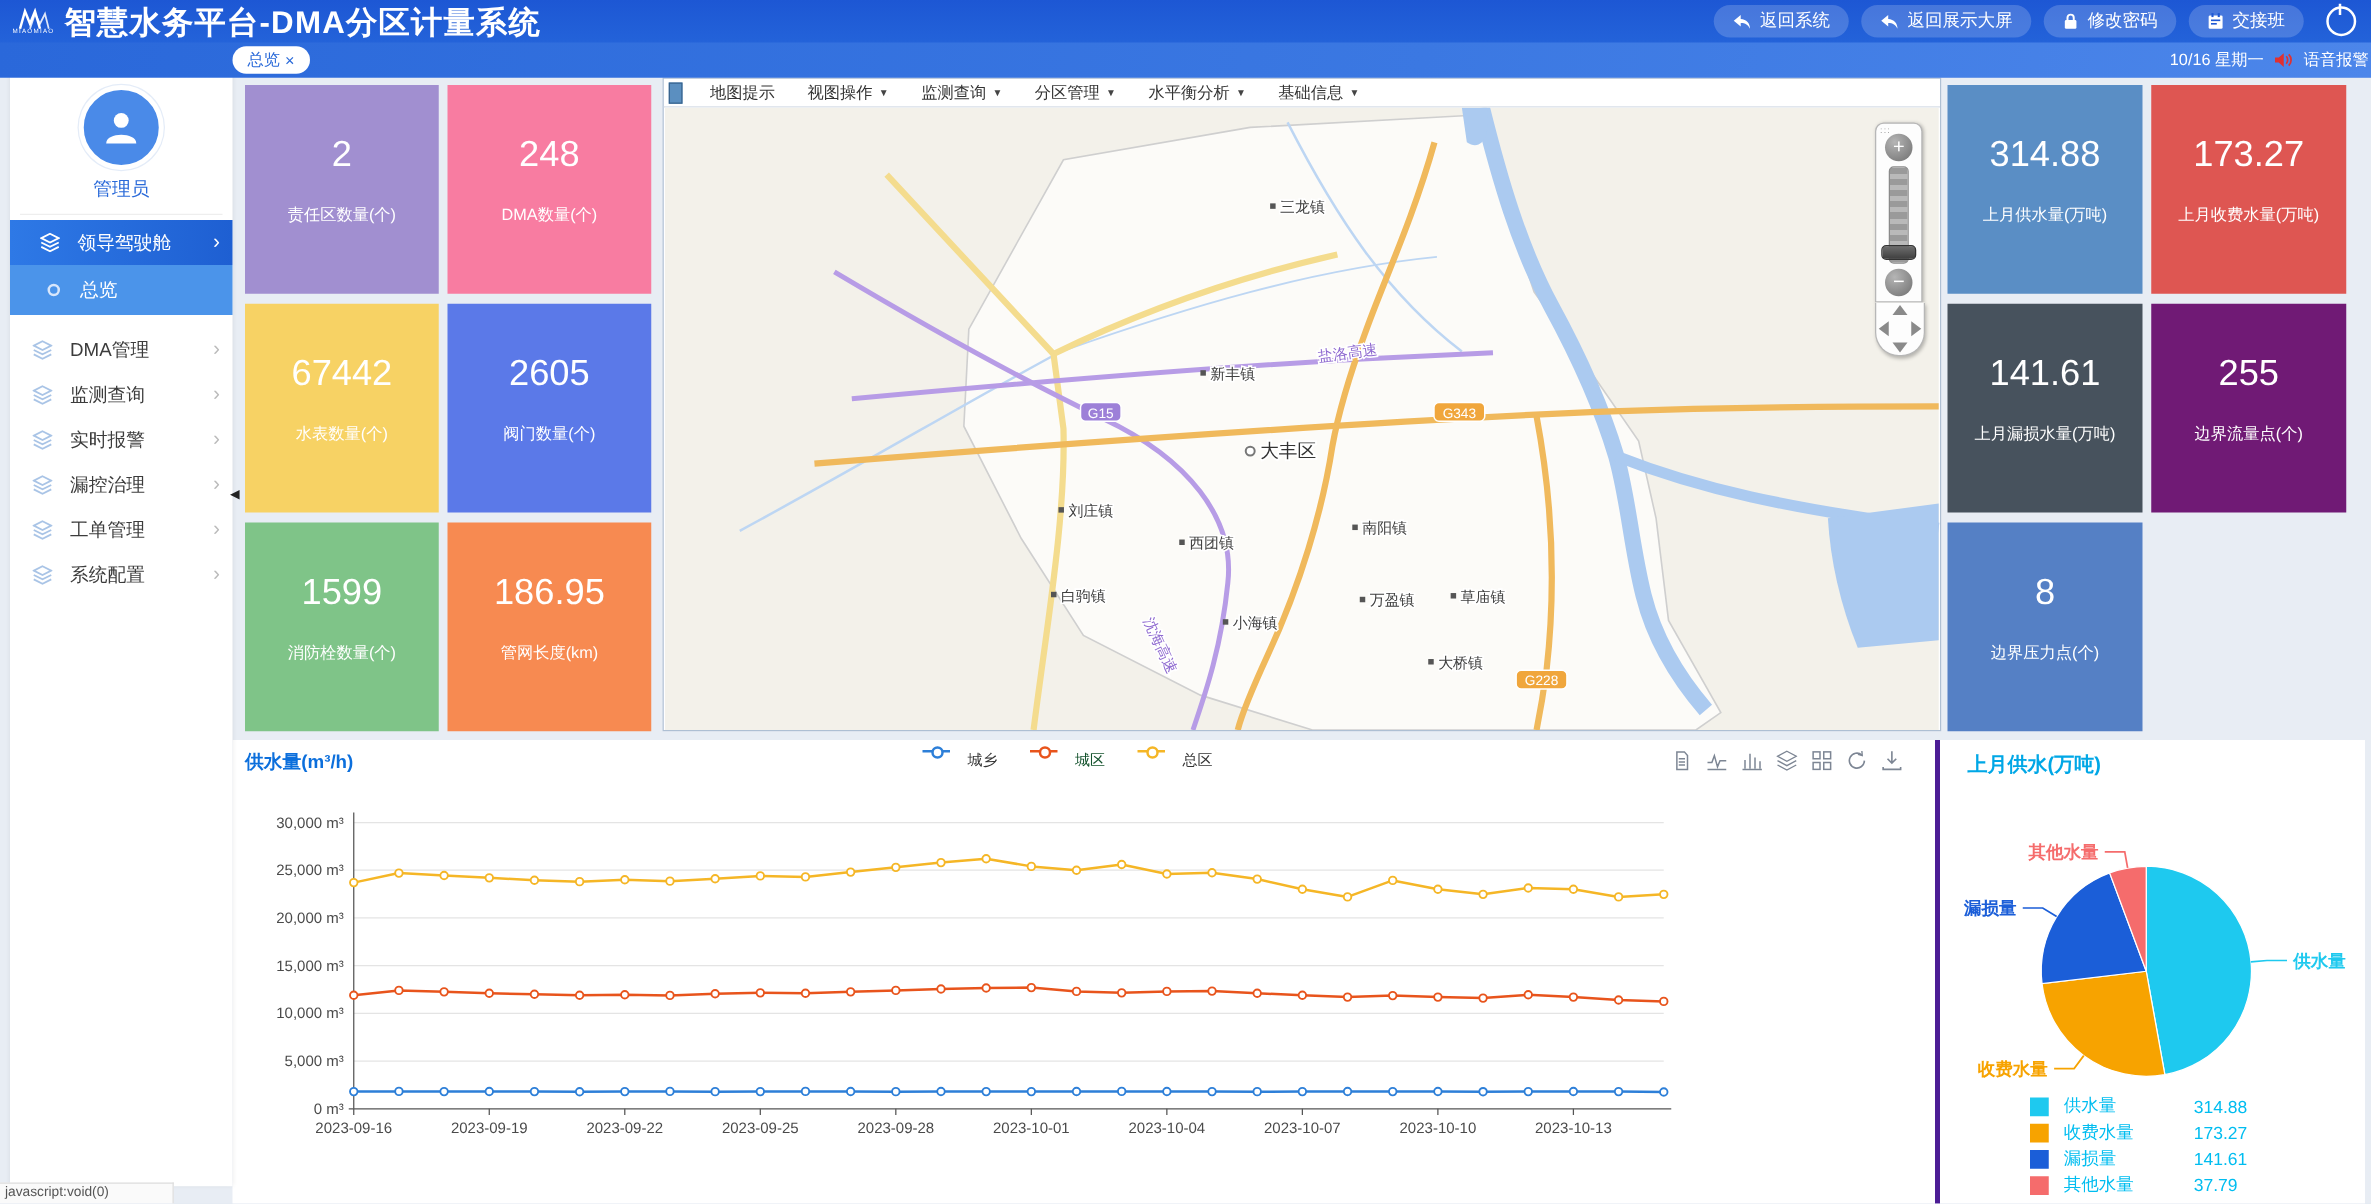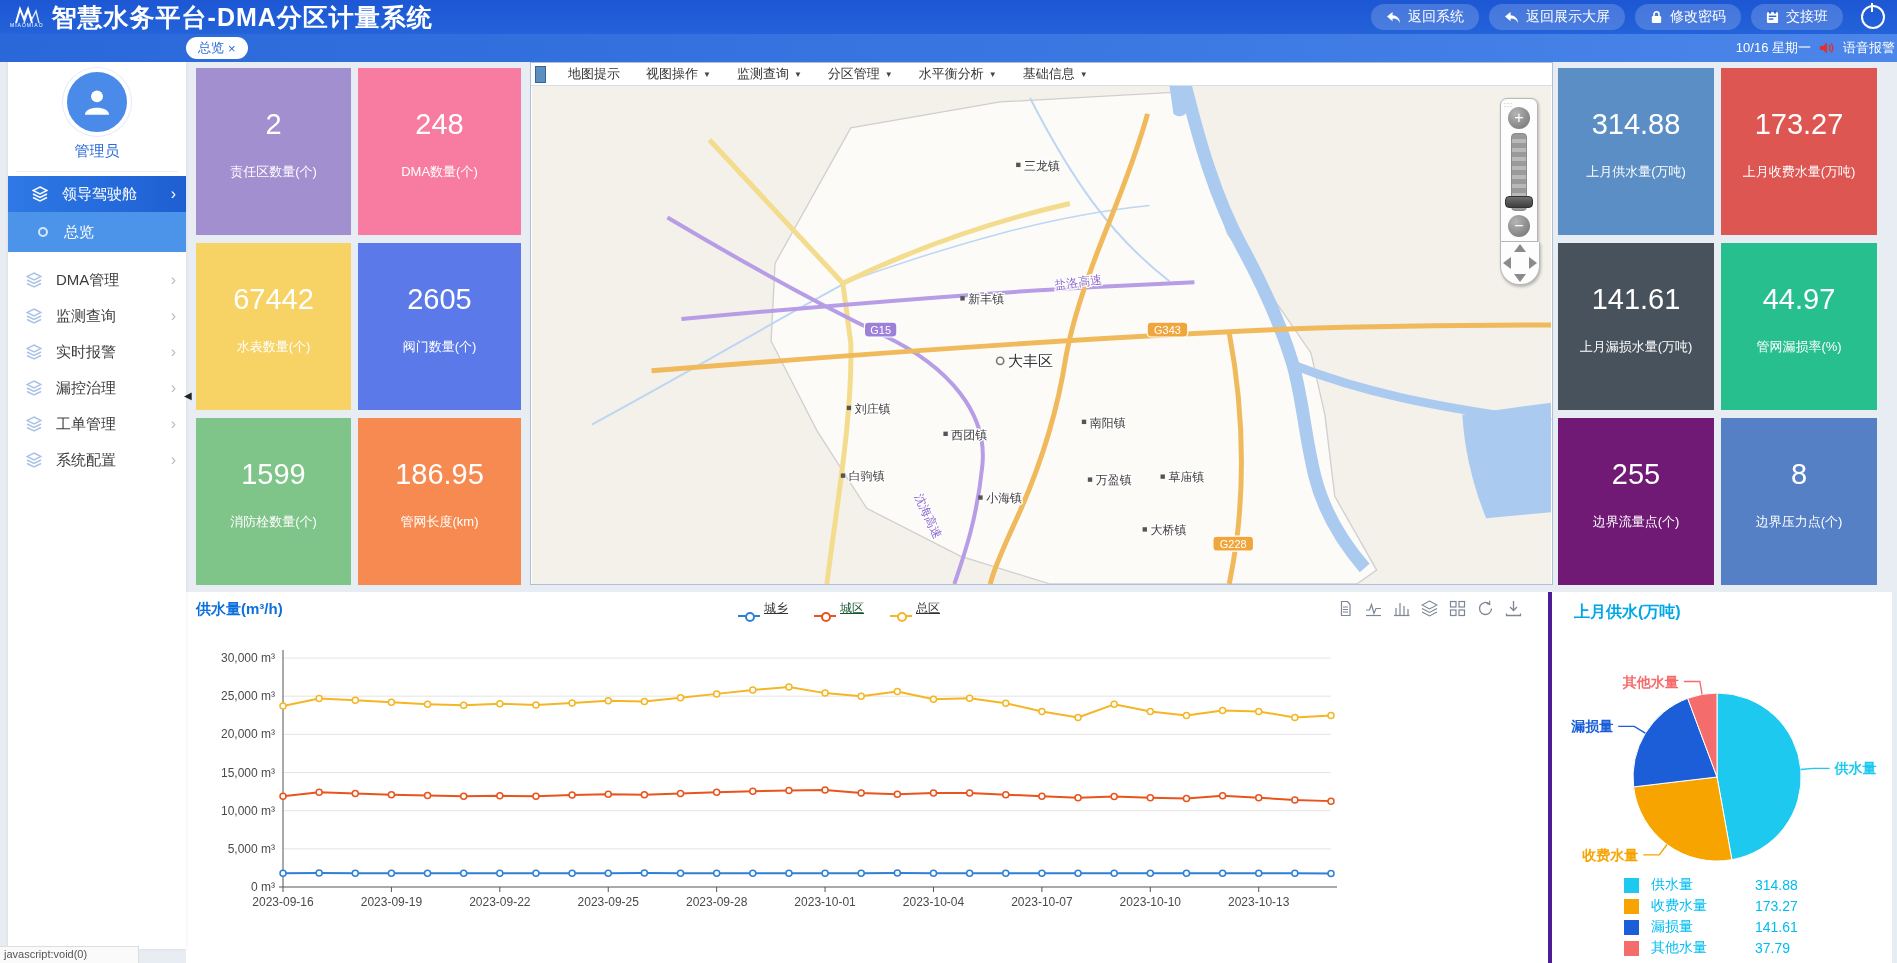--- a/index.html
+++ b/index.html
@@ -74,21 +74,21 @@
   .zc-arrow{position:absolute;width:0;height:0;border:6px solid transparent;cursor:pointer;}
   .za-up{left:13px;top:2px;border-bottom:8px solid #8a8a8a;border-top:none;}
   .za-down{left:13px;bottom:2px;border-top:8px solid #8a8a8a;border-bottom:none;}
   .za-left{left:2px;top:15px;border-right:8px solid #8a8a8a;border-left:none;}
   .za-right{right:2px;top:15px;border-left:8px solid #8a8a8a;border-right:none;}
   
   .bottom{position:absolute;left:186px;top:592px;width:1706px;height:371px;background:#fff;}
   .line-panel{position:absolute;left:0;top:0;width:1362px;height:371px;}
   .chart-title{position:absolute;left:10px;top:8px;font-size:15px;font-weight:bold;color:#0c6fdc;}
   .line-legend{position:absolute;left:552px;top:8px;display:flex;gap:26px;align-items:center;}
-  .ll-item{display:flex;align-items:flex-end;gap:4px;font-size:12px;color:#333;cursor:pointer;text-decoration:underline;}
+  .ll-item{display:flex;align-items:flex-start;gap:14px;font-size:12px;color:#333;cursor:pointer;}
   .ll-marker{position:relative;width:22px;height:2px;}
   .ll-marker i{position:absolute;left:7px;top:-3px;width:6px;height:6px;border-radius:50%;
                background:#fff;border:2px solid currentColor;display:block;}
   .toolbox{position:absolute;right:26px;top:8px;display:flex;gap:11px;align-items:center;}
   .tb-icon{width:17px;height:17px;cursor:pointer;color:#7d8694;display:flex;}
   .pie-panel{position:absolute;left:1362px;top:0;width:344px;height:371px;border-left:4px solid #4c1d95;}
   .pie-title{position:absolute;left:22px;top:10px;font-size:16px;font-weight:bold;color:#00a7e6;}
   .pie-legend{position:absolute;left:72px;top:284px;display:flex;flex-direction:column;gap:3px;}
   .pl-row{display:flex;align-items:center;font-size:14px;}
   .pl-swatch{width:15px;height:15px;margin-right:12px;}
@@ -387,24 +387,20 @@
       <div class="card-value">314.88</div>
       <div class="card-label">上月供水量(万吨)</div>
     </div>
     <div class="card" style="background: rgb(222, 86, 82);">
       <div class="card-value">173.27</div>
       <div class="card-label">上月收费水量(万吨)</div>
     </div>
     <div class="card" style="background: rgb(71, 82, 93);">
       <div class="card-value">141.61</div>
       <div class="card-label">上月漏损水量(万吨)</div>
-    </div>
-    <div class="card" style="background: rgb(39, 191, 142);">
-      <div class="card-value">44.97</div>
-      <div class="card-label">管网漏损率(%)</div>
     </div>
     <div class="card" style="background: #701a75; align-items: center;">
       <div class="card-value">255</div>
       <div class="card-label">边界流量点(个)</div>
     </div>
     <div class="card" style="background: rgb(85, 128, 197);">
       <div class="card-value">8</div>
       <div class="card-label">边界压力点(个)</div>
     </div>
   </div>

